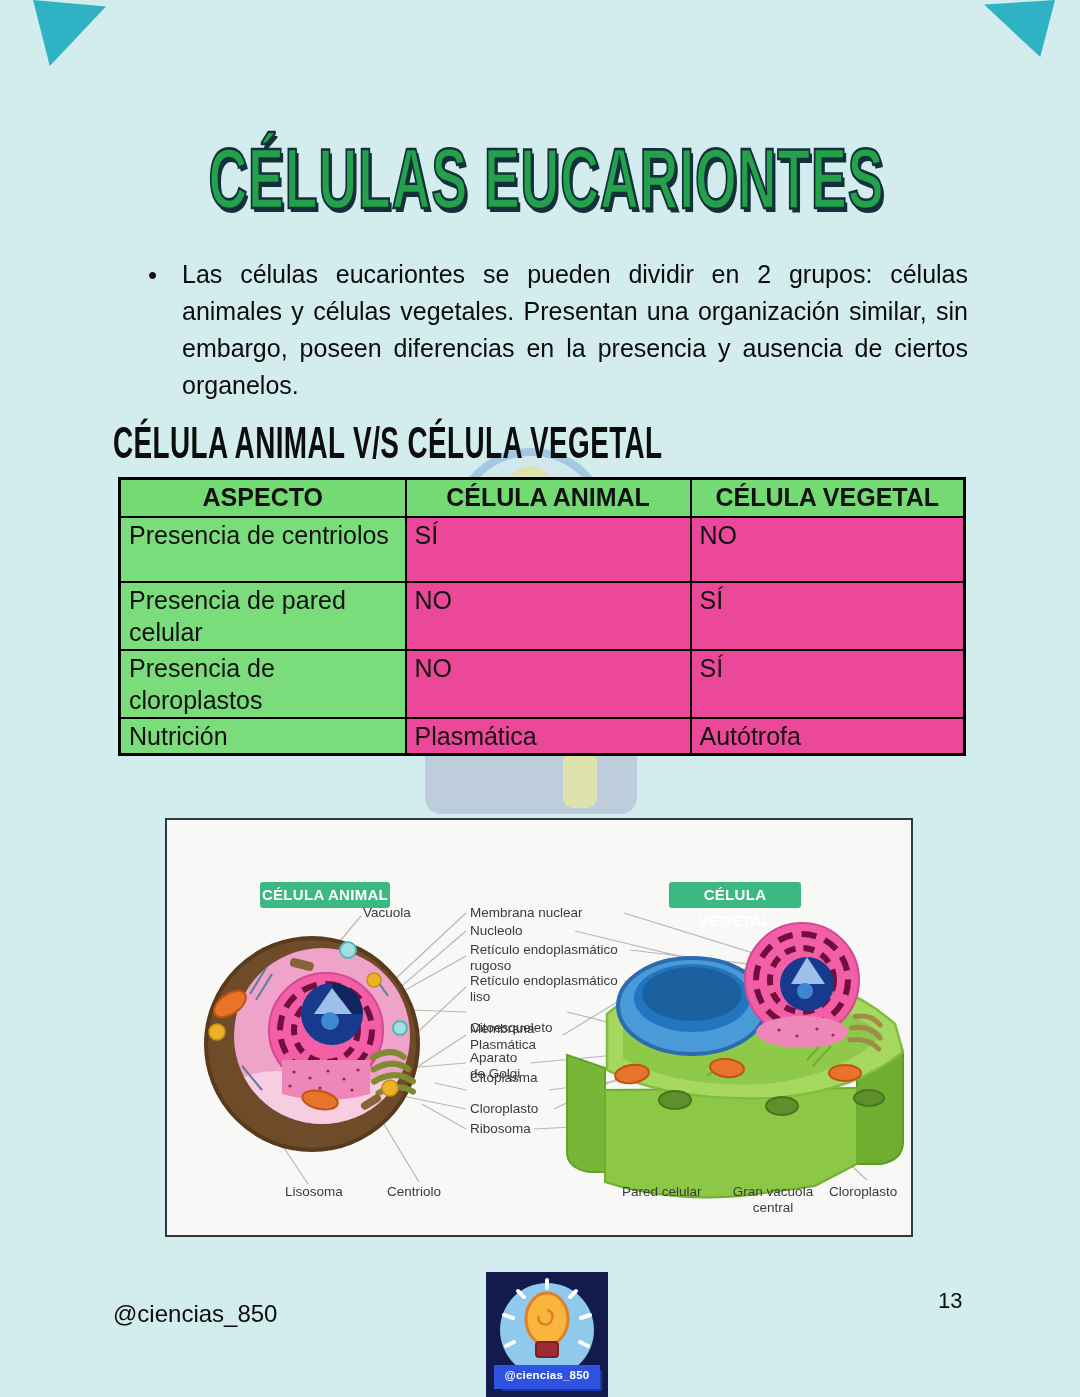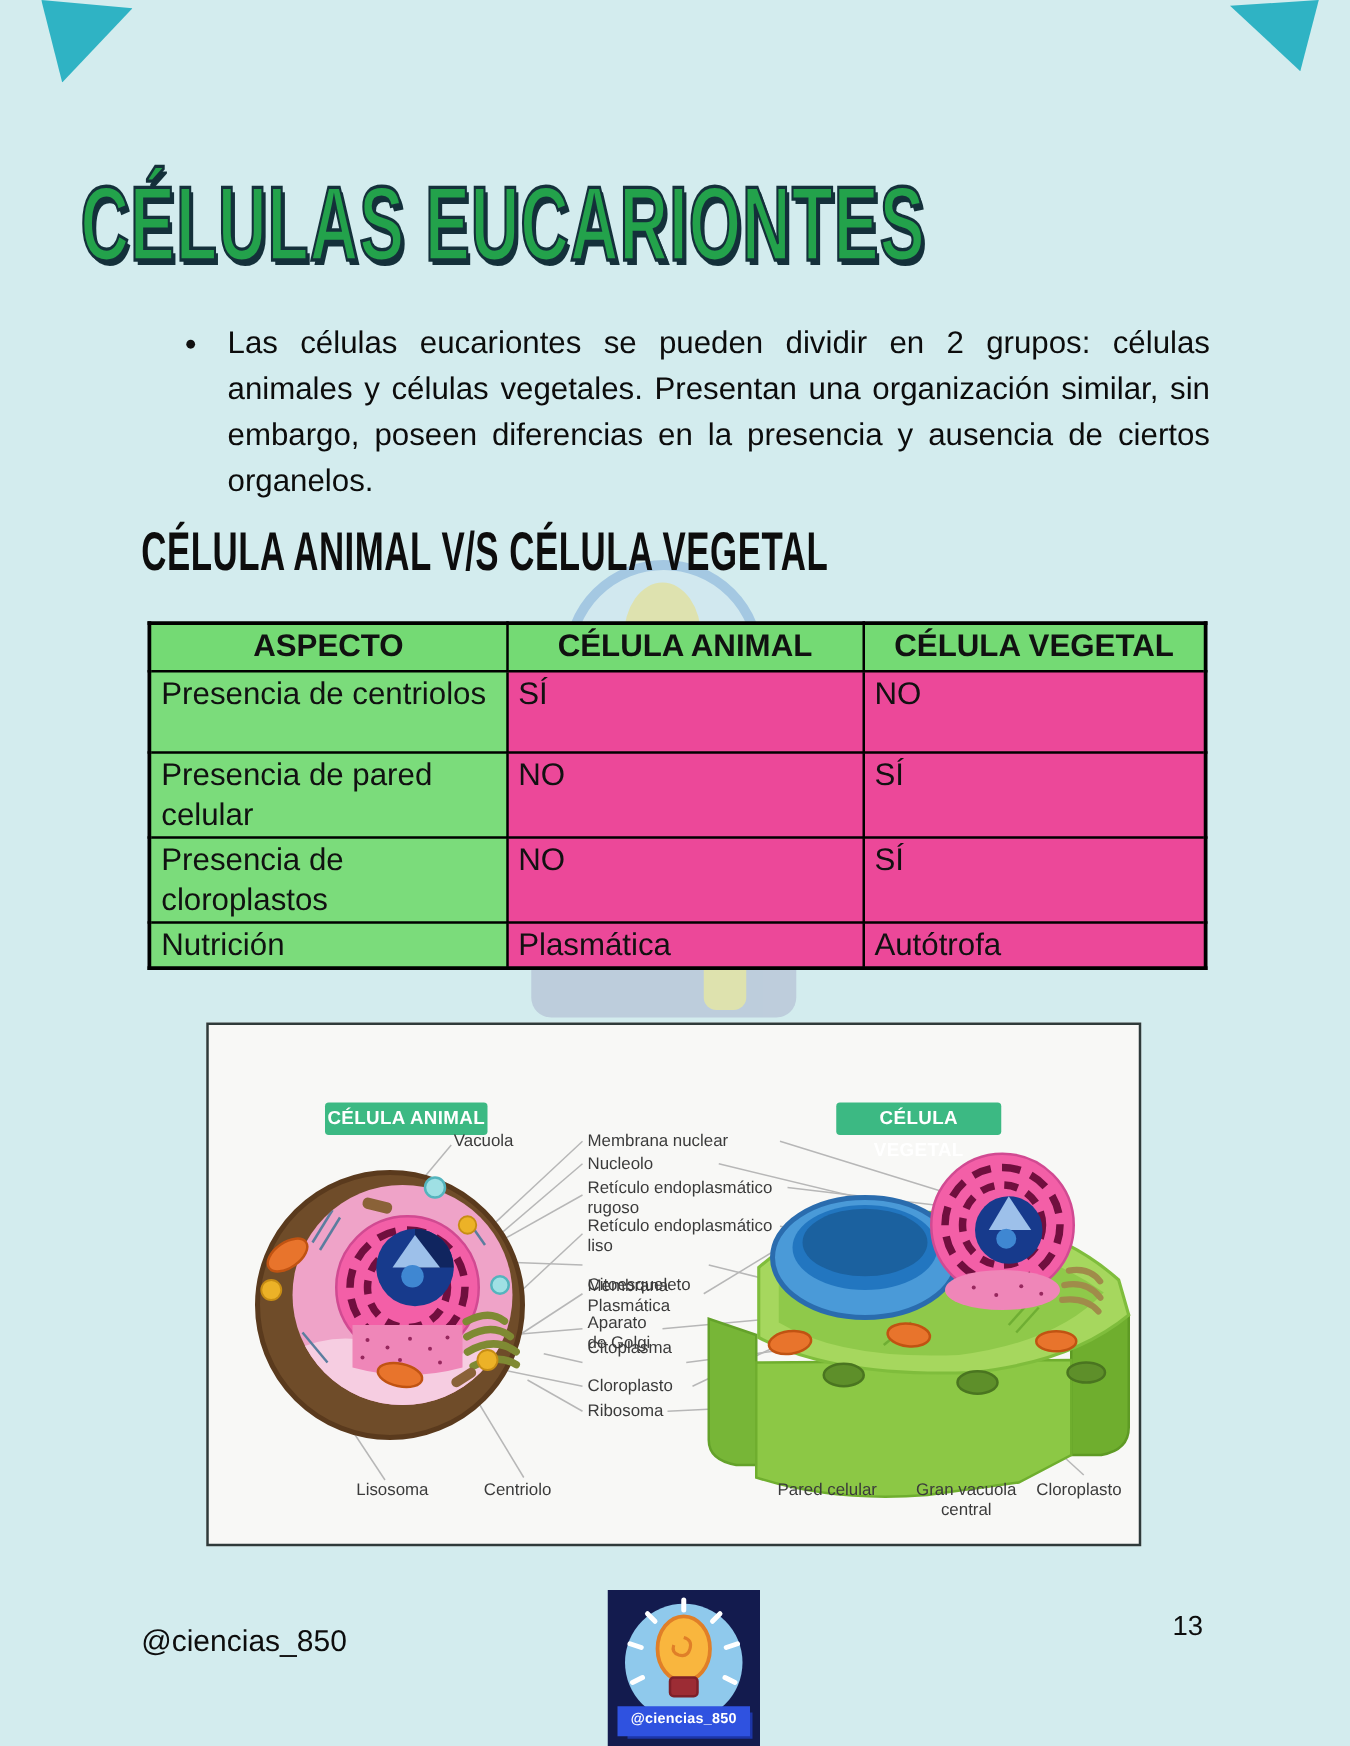--- a/index.html
+++ b/index.html
@@ -3,21 +3,21 @@
 <meta charset="utf-8">
 <style>
   * { margin:0; padding:0; box-sizing:border-box; }
   html,body { width:1080px; height:1397px; }
   body { font-family:"Liberation Sans", sans-serif; background:#d3ecee; position:relative; overflow:hidden; color:#111; }
 
   .corner { position:absolute; background:#2fb3c4; z-index:5; }
   .corner.tl { left:30px; top:0; width:76px; height:66px; clip-path:polygon(4% 0, 100% 10%, 26% 100%); }
   .corner.tr { left:984px; top:0; width:74px; height:57px; clip-path:polygon(0 8%, 96% 0, 76% 100%); }
 
-  .title-wrap { position:absolute; left:0; right:0; top:130px; text-align:left; z-index:2;text-decoration:underline; }
+  .title-wrap { position:absolute; left:12px; right:0; top:130px; text-align:center; z-index:2;text-decoration:underline; }
   .title-inner { display:inline-block; font-size:64px; font-weight:bold; letter-spacing:1px;
     color:#23a24b; -webkit-text-stroke:2px #14303a;
     text-shadow:3px 3px 0 #14303a;
     transform:scale(0.84,1.32); transform-origin:center top; white-space:nowrap; }
 
   .intro { position:absolute; left:148px; top:256px; width:820px; display:flex; z-index:2; }
   .intro .bullet { width:34px; font-size:26px; line-height:37px; padding-top:1px; }
   .intro p { width:786px; font-size:25px; line-height:37px; text-align:justify; color:#0c0c0c; }
 
   .heading-wrap { position:absolute; left:113px; top:418px; z-index:2; }
@@ -26,21 +26,21 @@
 
   
   .watermark { position:absolute; left:425px; top:452px; width:212px; height:362px; opacity:0.38; z-index:0; pointer-events:none; }
   .wm-rect { position:absolute; left:0; top:150px; width:212px; height:212px; background:#9a9cc0; border-radius:16px; }
   .wm-circle { position:absolute; left:26px; top:-4px; width:160px; height:160px; border-radius:50%;
     background:#cfe3f2; border:8px solid #5a8fd0; }
   .wm-bulb { position:absolute; left:74px; top:14px; width:62px; height:88px; background:#f2d24a;
     border-radius:50% 50% 42% 42%; }
   .wm-streak { position:absolute; left:138px; top:298px; width:34px; height:58px; background:#f0d348; border-radius:10px; }
 
-  table.cmp { position:absolute; left:118px; top:497px; width:845px; border-collapse:collapse; table-layout:fixed; z-index:3; }
+  table.cmp { position:absolute; left:118px; top:477px; width:845px; border-collapse:collapse; table-layout:fixed; z-index:3; }
   table.cmp th, table.cmp td { border:2px solid #000; font-size:25px; vertical-align:top; padding:1px 10px 1px 8px; line-height:32px; }
   table.cmp { border:3px solid #000; }
   table.cmp th { background:#74da74; text-align:center; font-weight:bold; height:38px; padding:1px 4px; }
   td.aspect { background:#7bdc7b; }
   td.val { background:#ec4899; }
   tr.r2 td { height:65px; } tr.r1 td { height:32px; }
 
   
   .panel { position:absolute; left:165px; top:818px; width:748px; height:419px; background:#f8f8f6;
     border:2px solid #2f3a3a; z-index:3; }

